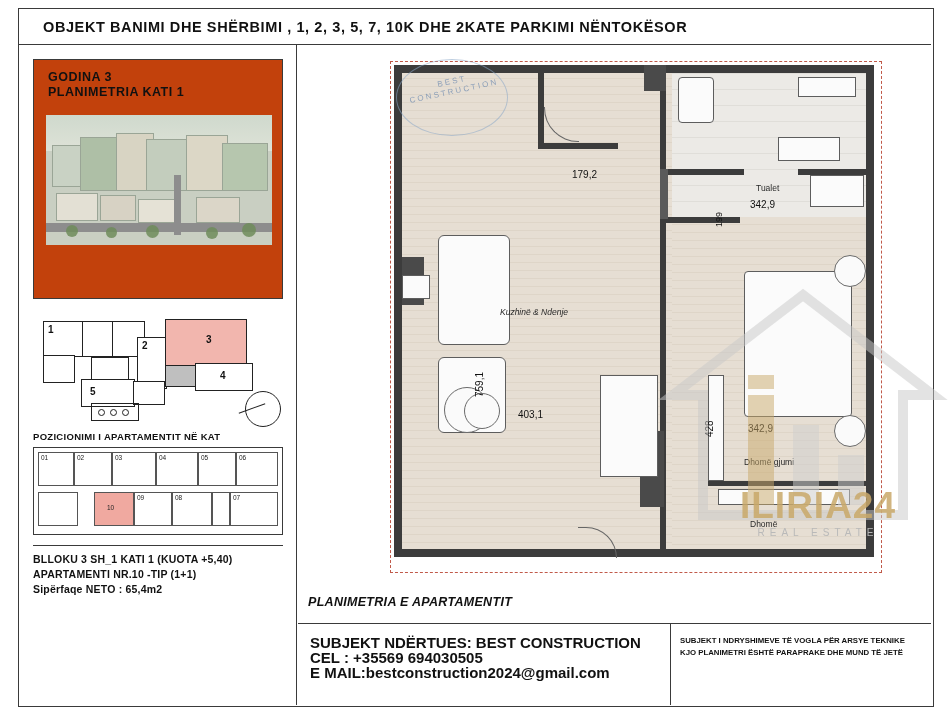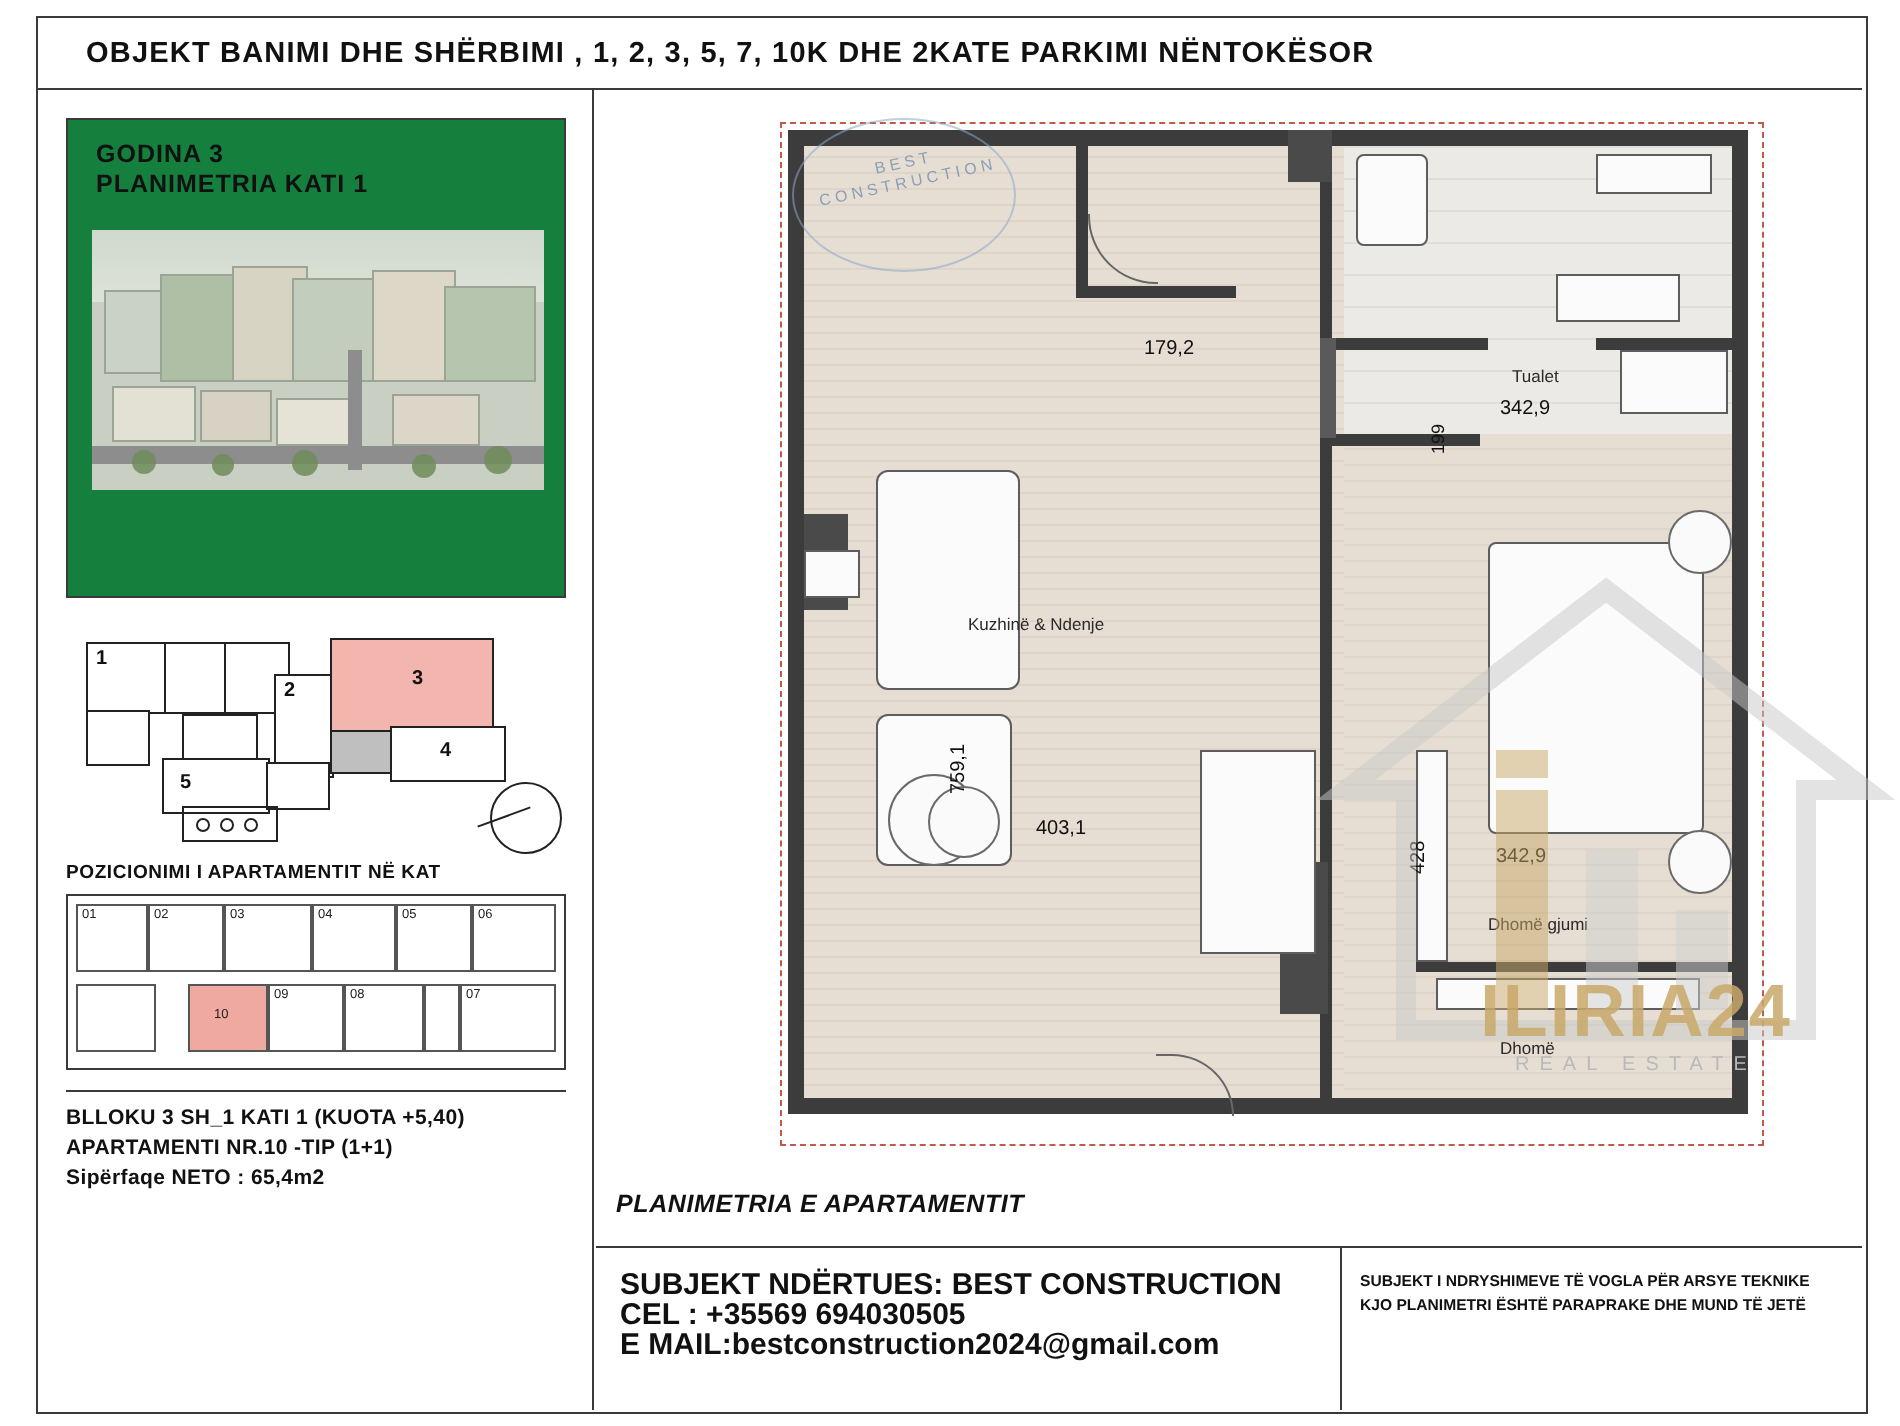--- a/index.html
+++ b/index.html
@@ -5,21 +5,21 @@
   html,body{margin:0;padding:0;background:#d8d8d8;}
   body{width:950px;height:713px;overflow:hidden;font-family:"Liberation Sans",sans-serif;}
   #sheet{position:relative;width:950px;height:713px;background:#ffffff;}
   .frame{position:absolute;left:18px;top:8px;width:914px;height:697px;border:1px solid #3a3a3a;background:#fff;}
   .title-bar{position:absolute;left:19px;top:9px;width:912px;height:36px;border-bottom:1px solid #3a3a3a;
     display:flex;align-items:center;padding-left:24px;box-sizing:border-box;}
   .title-bar span{font-weight:bold;font-size:14.5px;letter-spacing:.6px;color:#111;font-family:"Liberation Sans",sans-serif;}
 
   
   .left-panel{position:absolute;left:19px;top:45px;width:278px;height:660px;border-right:1px solid #3a3a3a;box-sizing:border-box;}
-  .lp-box{position:absolute;left:14px;top:14px;width:250px;height:240px;border:1px solid #3a3a3a;box-sizing:border-box;background:#15803d;}
+  .lp-box{position:absolute;left:14px;top:14px;width:250px;height:240px;border:1px solid #3a3a3a;box-sizing:border-box;background:#c2410c;}
   .lp-head{padding:10px 0 0 14px;}
   .lp-head div{font-weight:bold;font-size:12.5px;letter-spacing:.5px;color:#111;line-height:15px;}
   .render{position:absolute;left:12px;top:55px;width:226px;height:130px;overflow:hidden;background:#b9c9b4;}
   .render .sky{position:absolute;left:0;top:0;width:100%;height:30%;background:linear-gradient(#cfd9cd,#dfe3d8);}
   .render .ground{position:absolute;left:0;top:28%;width:100%;height:72%;background:#c9cfc2;}
   .bld{position:absolute;border:1px solid #9aa596;}
   .road{position:absolute;background:#8d8d8d;}
   .tree{position:absolute;border-radius:50%;background:#6f8c5b;opacity:.85;}
   .lp-cap{position:absolute;left:0;top:196px;width:250px;text-align:center;font-size:9.5px;font-weight:bold;letter-spacing:.4px;color:#111;}
 
@@ -236,21 +236,21 @@
       <div class="wall" style="left:266px;top:8px;width:22px;height:26px;background:#4a4a4a;"></div>
 
       <div style="position:absolute;left:166px;top:50px;width:34px;height:34px;border-left:1px solid #666;border-bottom:1px solid #666;border-radius:0 0 0 34px;"></div>
       <div style="position:absolute;left:200px;top:470px;width:38px;height:30px;border-top:1px solid #666;border-right:1px solid #666;border-radius:0 34px 0 0;"></div>
 
       <div class="stampy"></div>
       <div class="stamp-txt">
         <span>B E S T</span><br><span>C O N S T R U C T I O N</span>
       </div>
 
-      <div class="lbl" style="left:106px;top:250px;font-size:8.5px;">Kuzhinë &amp; Ndenje</div>
+      <div class="lbl" style="left:122px;top:250px;font-size:8.5px;font-style:italic;">Kuzhinë &amp; Ndenje</div>
       <div class="dim" style="left:140px;top:352px;">403,1</div>
       <div class="dim" style="left:194px;top:112px;">179,2</div>
       <div class="dimv" style="left:96px;top:340px;">759,1</div>
       <div class="dimv" style="left:336px;top:170px;font-size:9px;">199</div>
       <div class="lbl" style="left:378px;top:126px;font-size:8.5px;">Tualet</div>
       <div class="dim" style="left:372px;top:142px;">342,9</div>
       <div class="dimv" style="left:326px;top:380px;">428</div>
       <div class="dim" style="left:370px;top:366px;">342,9</div>
       <div class="lbl" style="left:366px;top:400px;font-size:8.5px;">Dhomë gjumi</div>
       <div class="lbl" style="left:372px;top:462px;font-size:8.5px;">Dhomë</div>

